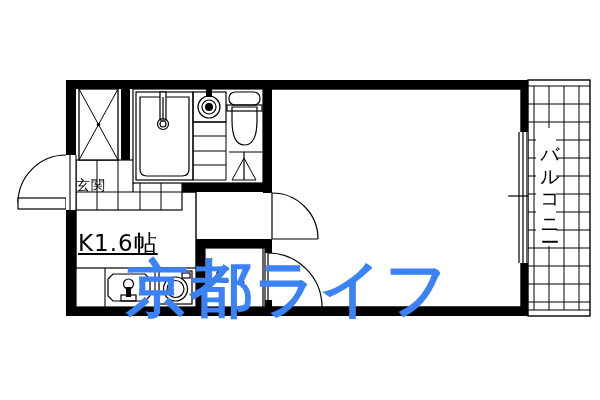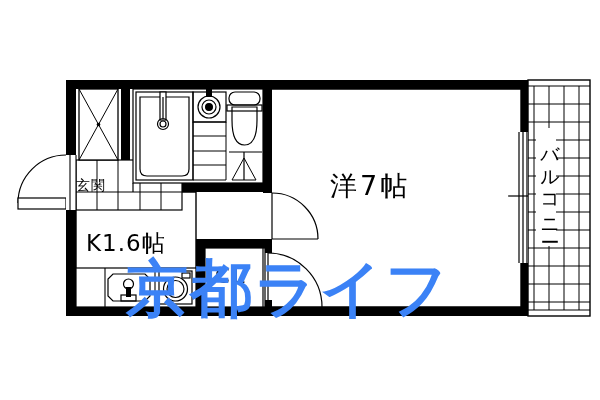--- a/index.html
+++ b/index.html
@@ -30,24 +30,25 @@
     font-weight: 500;
     letter-spacing: 1px;
   }
   #label-yoshitsu {
     left: 330px;
     top: 168px;
     font-size: 27px;
     letter-spacing: 3px;
   }
   #label-kitchen {
-    left: 86px;
+    left: 78px;
     top: 228px;
     font-size: 23px;
     letter-spacing: 1px;
+    text-decoration: underline;
   }
   #label-genkan {
     left: 76px;
     top: 177px;
     font-size: 14px;
     letter-spacing: 1px;
   }
   #label-closet {
     left: 215px;
     top: 264px;
@@ -265,21 +266,20 @@
     <g stroke="#000000" stroke-width="1.2" fill="none">
       <rect x="517" y="132" width="11" height="131" fill="#ffffff" stroke="none"></rect>
       <line x1="519" y1="132" x2="519" y2="263"></line>
       <line x1="523" y1="132" x2="523" y2="263"></line>
       <line x1="527" y1="132" x2="527" y2="263"></line>
       <line x1="508" y1="196" x2="528" y2="196"></line>
     </g>
 
   </svg>
 
-  <div class="lbl" id="label-yoshitsu">洋7帖</div>
 
   <div class="lbl" id="label-kitchen">K1.6帖</div>
 
   <div class="lbl" id="label-genkan">玄関</div>
 
   <div class="lbl" id="label-closet">CL</div>
 
   <div class="lbl" id="label-balcony">バルコニー</div>
 
   <div id="watermark">京都ライフ</div>

